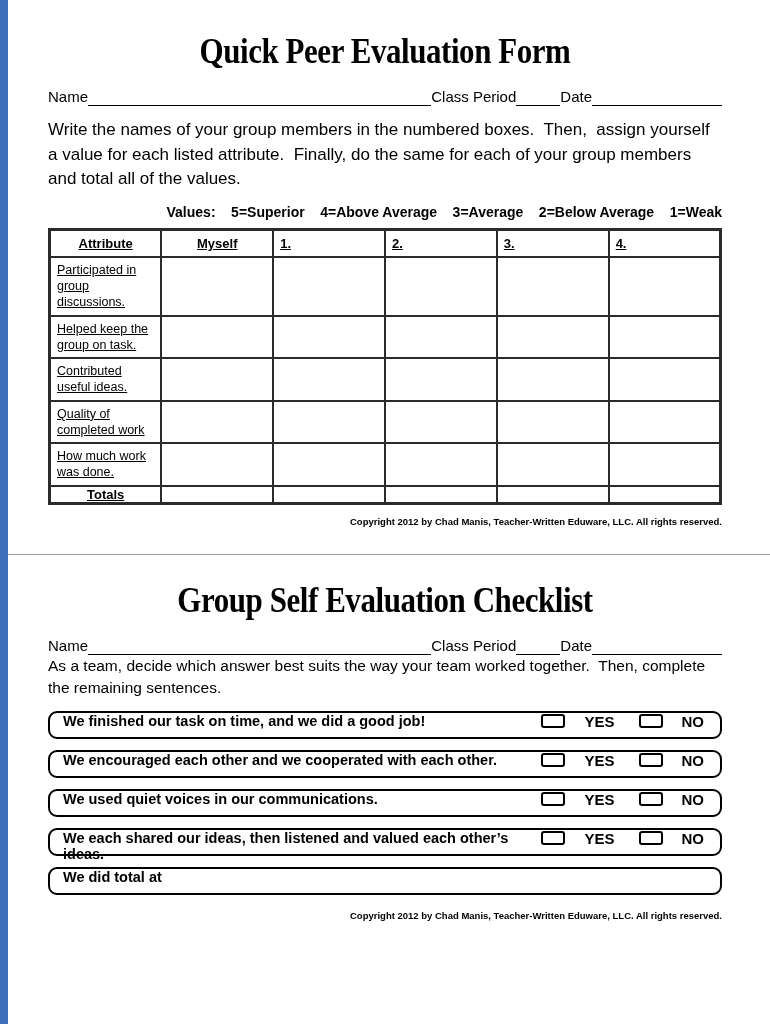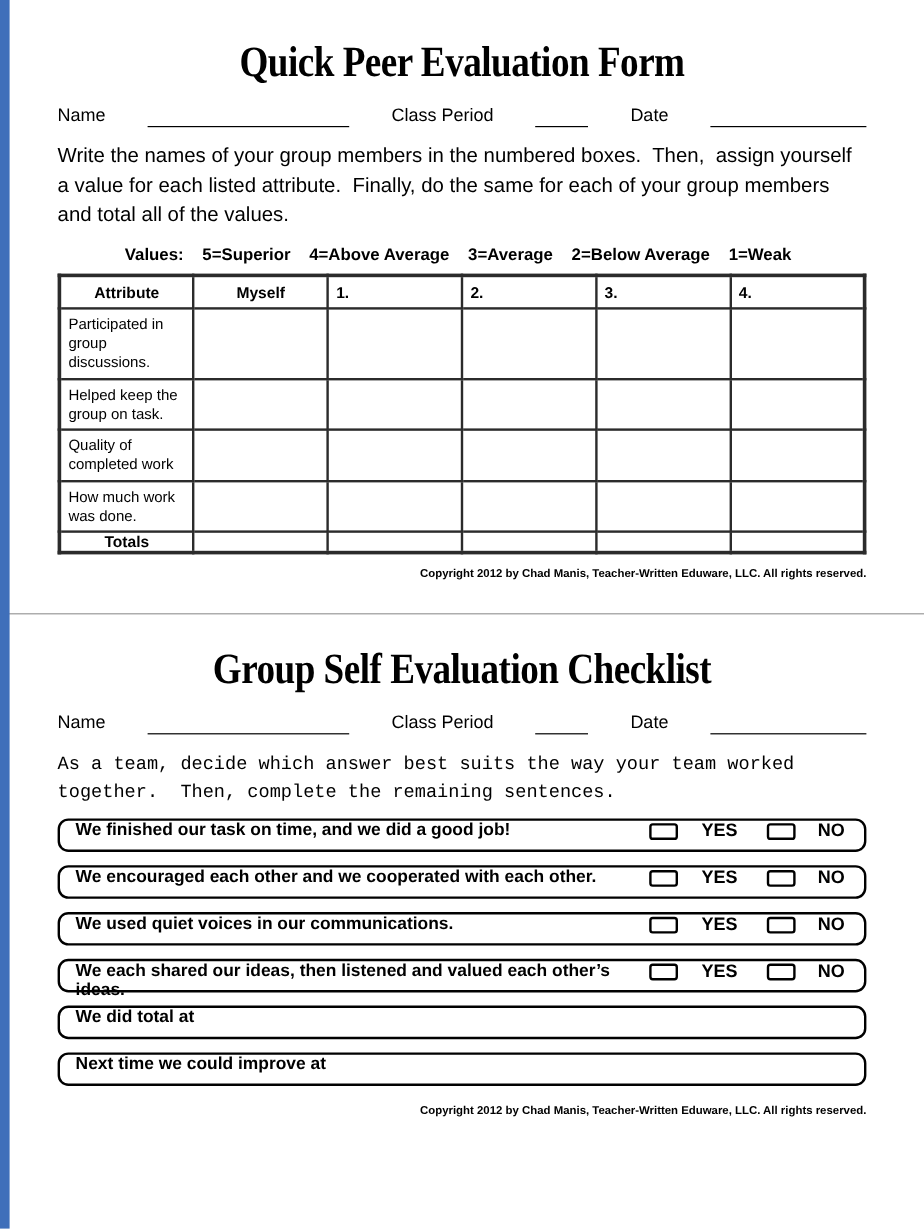--- a/index.html
+++ b/index.html
@@ -19,45 +19,46 @@
   .title {
     font-family: "Liberation Serif", serif; font-weight: 700;
     font-size: 36px; text-align: center; letter-spacing: -0.5px;
     transform: scaleX(0.86); transform-origin: center;
   }
   .title-1 { padding-top: 30px; }
   .title-2 { padding-top: 24px; }
 
   .blank-line {
     display: flex; align-items: flex-end; font-size: 15px;
-    margin-top: 16px; line-height: 1.2; gap: 35px;
+    margin-top: 16px; line-height: 1.2;
   }
   .blank-line .lbl { white-space: pre; }
   .fill { border-bottom: 1.4px solid #000; height: 17px; }
   .fill.grow { flex: 1 1 auto; }
   .fill.w44 { width: 44px; }
   .fill.w130 { width: 130px; }
   .fill.w150 { width: 150px; }
 
   .para {
     font-size: 17px; line-height: 1.45; margin-top: 12px;
     white-space: pre-wrap;
   }
   .para-serif {
-    font-family: Liberation Mono, monospace; font-size: 15.5px;
-    line-height: 1.45; margin-top: 14px; white-space: pre-wrap;
+    font-family: Liberation Sans, sans-serif; font-size: 15.5px;
+    line-height: 1.45; margin-top: 0; white-space: pre-wrap;
   }
   .values-line {
     font-weight: bold; font-size: 14px; margin: 12px 0 8px 56px;
     white-space: pre;
+    text-align: right;
   }
 
   table.eval {
     width: 100%; border-collapse: collapse; table-layout: fixed;
-    border: 3px solid var(--line); margin-top: 4px;
+    border: 3px solid var(--line); margin-top: 4px; text-decoration: underline;
   }
   table.eval th, table.eval td { border: 2px solid var(--line); }
   table.eval th { font-size: 13px; padding: 5px 6px; height: 27px; }
   table.eval th.num { text-align: left; }
   table.eval td.rowlabel {
     font-size: 12.5px; padding: 4px 6px; vertical-align: middle;
     line-height: 1.3;
   }
   table.eval tr.data td { height: 41px; }
   table.eval tr.totals td { height: 14px; }
@@ -132,20 +133,28 @@
       </tr>
       <tr class="data">
         <td class="rowlabel">Helped keep the group on task.</td>
         <td></td>
         <td></td>
         <td></td>
         <td></td>
         <td></td>
       </tr>
       <tr class="data">
+        <td class="rowlabel">Contributed useful ideas.</td>
+        <td></td>
+        <td></td>
+        <td></td>
+        <td></td>
+        <td></td>
+      </tr>
+      <tr class="data">
         <td class="rowlabel">Quality of completed work</td>
         <td></td>
         <td></td>
         <td></td>
         <td></td>
         <td></td>
       </tr>
       <tr class="data">
         <td class="rowlabel">How much work was done.</td>
         <td></td>
@@ -221,20 +230,16 @@
       <span class="cb"></span>
       <span class="yn-label">NO</span>
     </span>
   </div>
 
   <div class="check-box">
     <span class="check-text">We did total at</span>
     <span></span>
   </div>
 
-  <div class="check-box">
-    <span class="check-text">Next time we could improve at</span>
-    <span></span>
-  </div>
 
   <div class="copyright copyright-2">Copyright 2012 by Chad Manis, Teacher-Written Eduware, LLC.  All rights reserved.</div>
 
 </div>
 
 </body></html>

